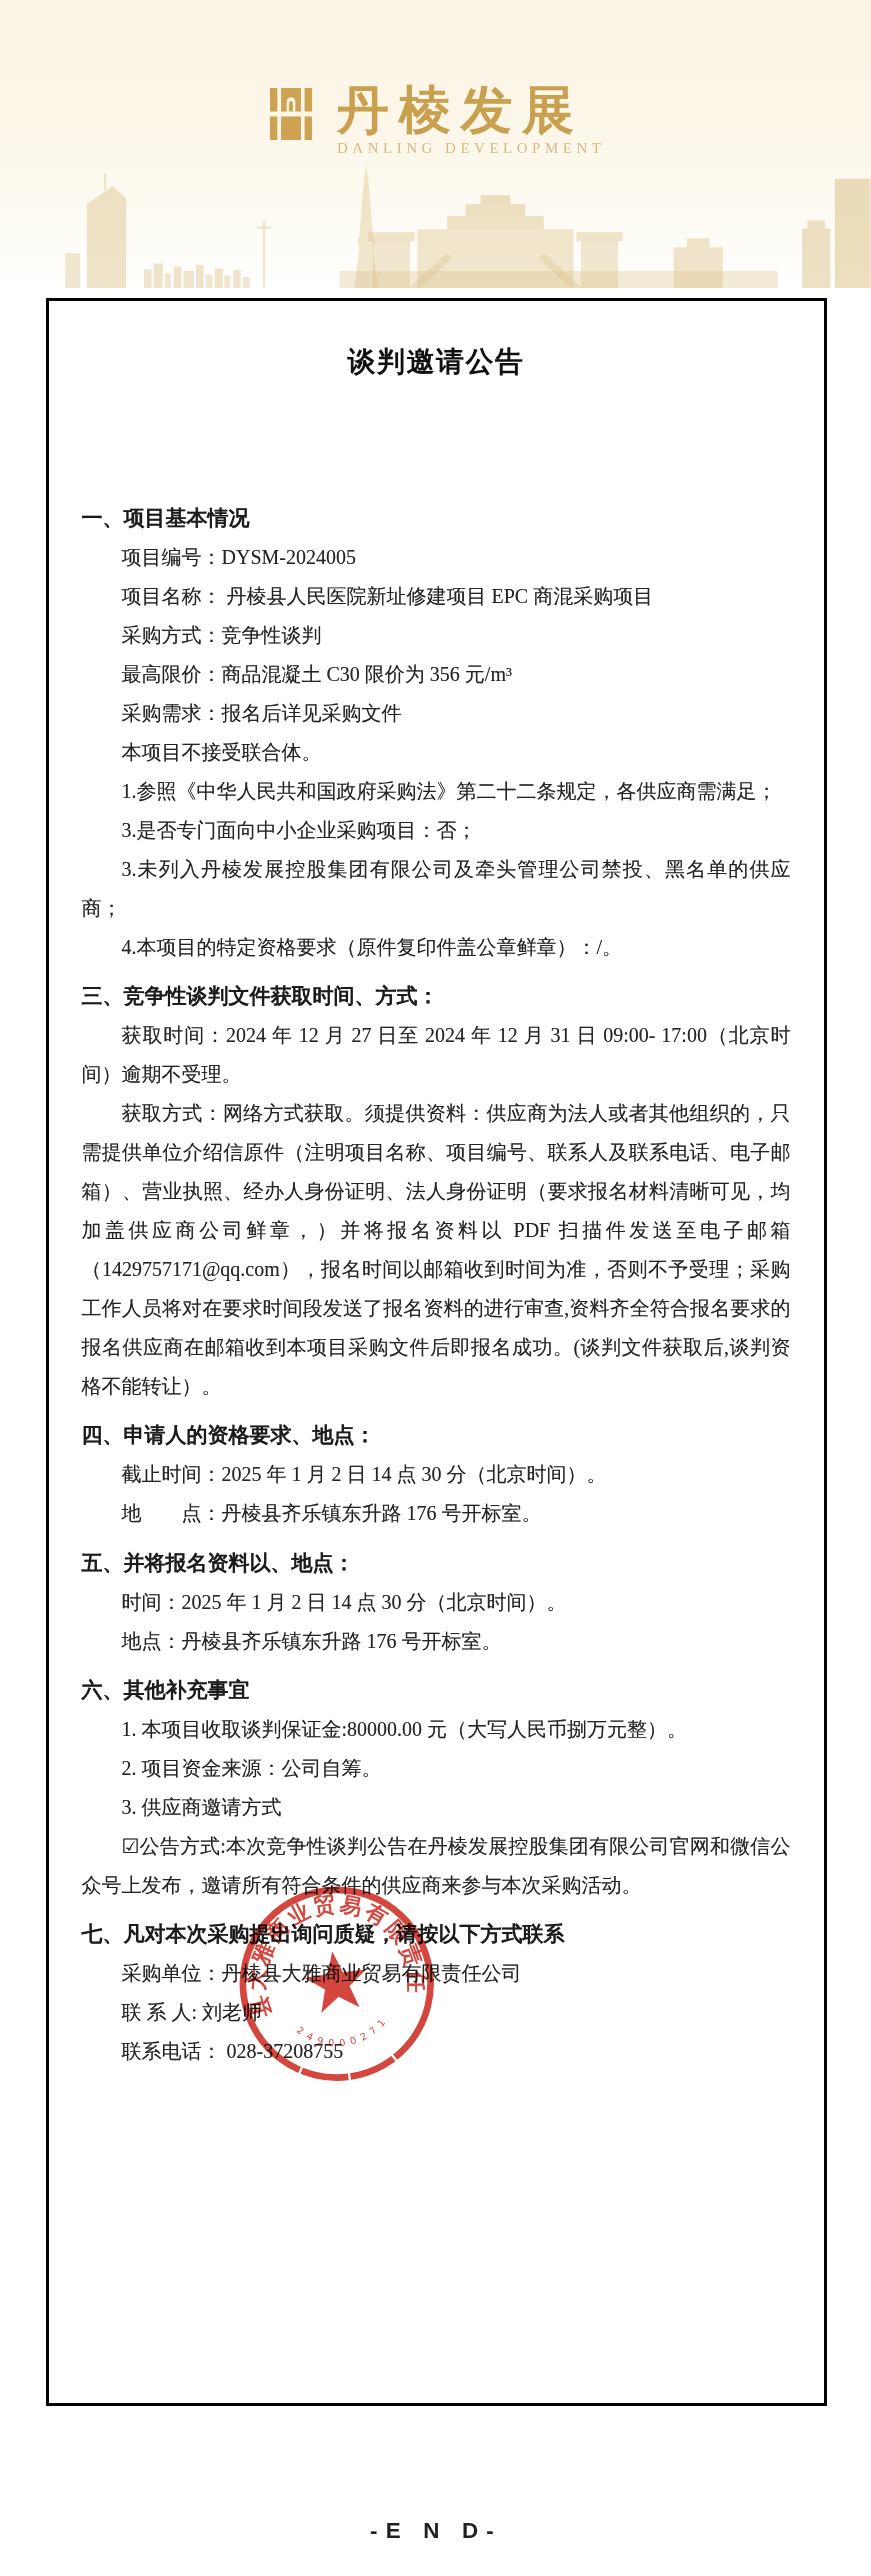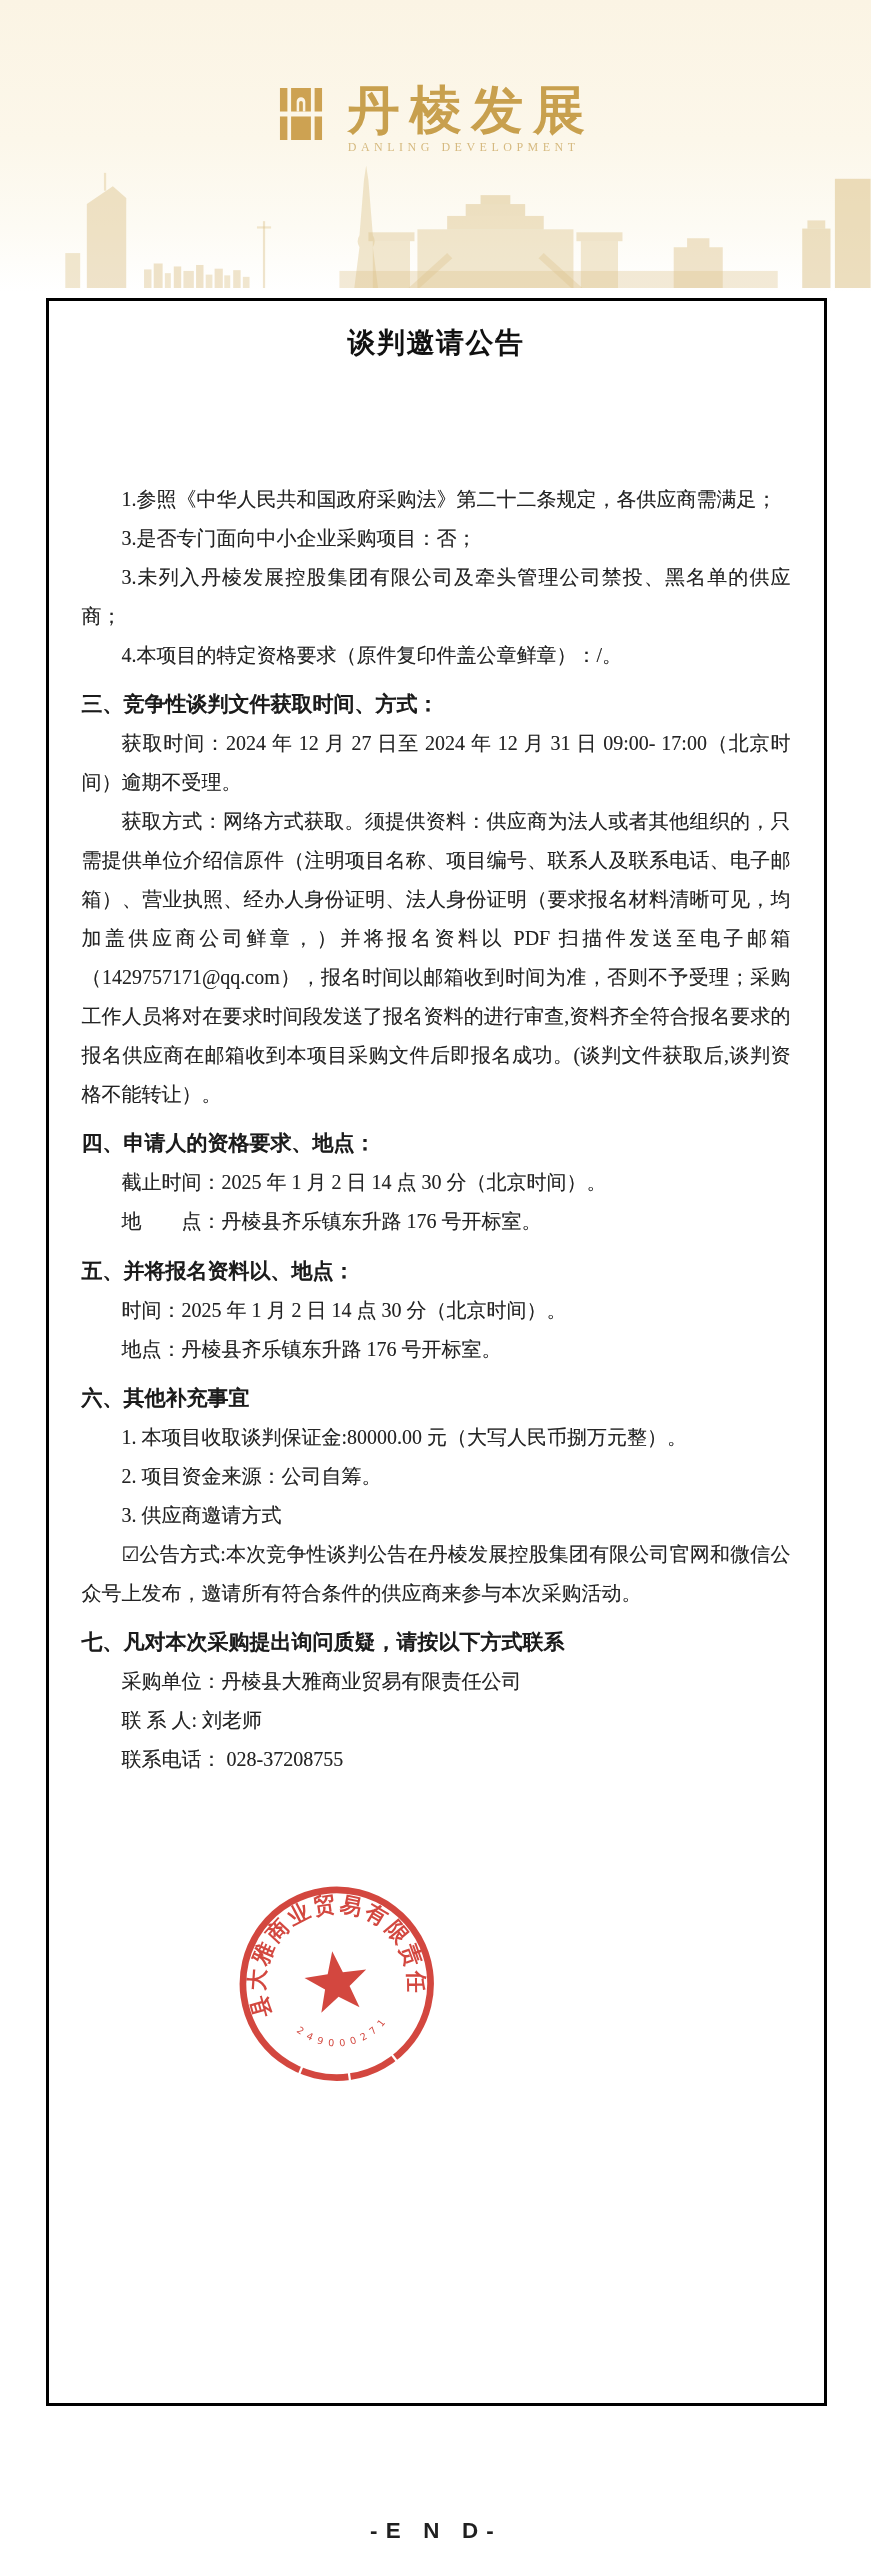--- a/index.html
+++ b/index.html
@@ -20,29 +20,29 @@
   .brand{
     position:absolute;top:88px;left:0;right:0;
     display:flex;justify-content:center;align-items:flex-start;gap:22.4px;
   }
   .brand-icon svg{display:block;}
   .brand-cn{
     font-size:52px;line-height:46px;font-weight:bold;
     color:#C8A04E;letter-spacing:9.7px;white-space:nowrap;
   }
   .brand-en{
-    margin-top:6px;font-size:12px;color:#D6BA80;letter-spacing:4.5px;
+    margin-top:6px;font-size:15px;color:#D6BA80;letter-spacing:4.5px;
     white-space:nowrap;
   }
   .skyline{position:absolute;left:0;bottom:0;}
   
   .docbox{
     width:781px;min-height:2108px;margin:6px auto 0;
     border:3px solid #000;box-sizing:border-box;
-    padding:17px 33px 0;background:#fff;
+    padding:36px 33px 0;background:#fff;
   }
   .title{
     font-size:28px;line-height:39px;font-weight:bold;color:#111;
     text-align:center;margin:4.5px 0 0;letter-spacing:1.5px;
   }
   .docbody{margin-top:118px;text-shadow:0 0 0.4px rgba(0,0,0,.35);}
   .h{
     font-size:21px;font-weight:bold;line-height:39px;
     margin:10.4px 0 0;color:#1b1b1b;
   }
@@ -123,20 +123,29 @@
       </g>
     </svg>
   </div>
 </div>
 
 <div class="docbox">
   <h1 class="title">谈判邀请公告</h1>
 
   <div class="docbody">
 
+    <section>
+      <h2 class="h">一、项目基本情况</h2>
+      <p class="ln">项目编号：DYSM-2024005</p>
+      <p class="ln">项目名称： 丹棱县人民医院新址修建项目 EPC 商混采购项目</p>
+      <p class="ln">采购方式：竞争性谈判</p>
+      <p class="ln">最高限价：商品混凝土 C30 限价为 356 元/m³</p>
+      <p class="ln">采购需求：报名后详见采购文件</p>
+      <p class="ln">本项目不接受联合体。</p>
+    </section>
 
     <section>
       <p class="ln">1.参照《中华人民共和国政府采购法》第二十二条规定，各供应商需满足；</p>
       <p class="ln">3.是否专门面向中小企业采购项目：否；</p>
       <p class="ln">3.未列入丹棱发展控股集团有限公司及牵头管理公司禁投、黑名单的供应商；</p>
       <p class="ln">4.本项目的特定资格要求（原件复印件盖公章鲜章）：/。</p>
     </section>
 
     <section>
       <h2 class="h">三、竞争性谈判文件获取时间、方式：</h2>

